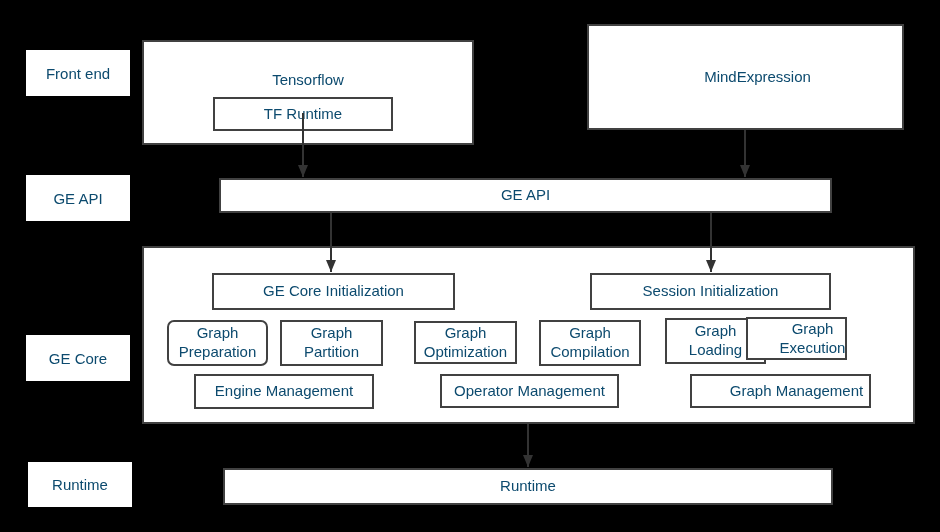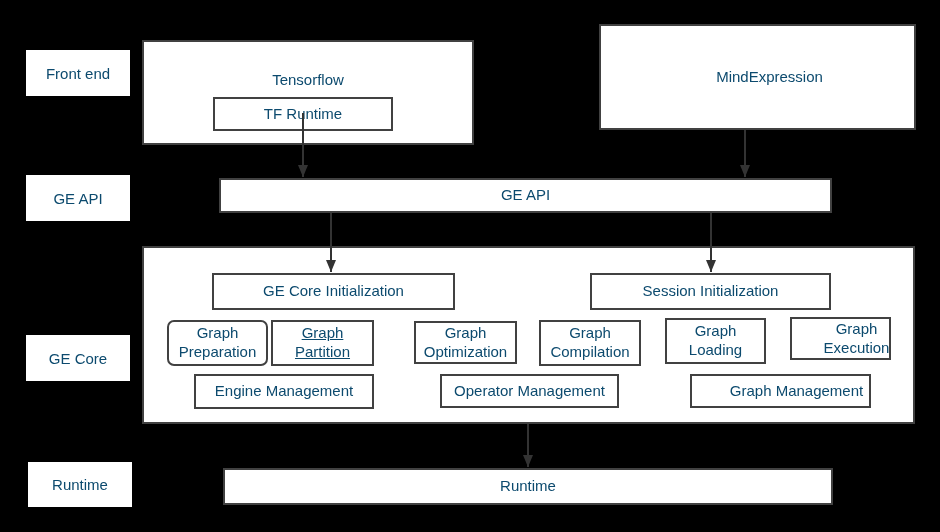--- a/index.html
+++ b/index.html
@@ -76,35 +76,35 @@
   <div class="rowlabel" style="left:26px; top:50px; width:104px; height:46px;">Front end</div>
   <div class="rowlabel" style="left:26px; top:175px; width:104px; height:46px;">GE API</div>
   <div class="rowlabel" style="left:26px; top:323px; width:104px; height:46px;margin-top:12px;">GE Core</div>
   <div class="rowlabel" style="left:28px; top:462px; width:104px; height:45px;">Runtime</div>
 
   <div class="container-box" style="left:142px; top:24px; width:332px; height:105px;margin-top:16px;">
     <div class="toplabel" style="top:29px;">Tensorflow</div>
     <div class="box" style="left:69px; top:55px; width:180px; height:34px;">TF Runtime</div>
   </div>
 
-  <div class="box" style="left:599px; top:24px; width:317px; height:106px;padding-left:24px;">MindExpression</div>
+  <div class="box" style="left:587px; top:24px; width:317px; height:106px;padding-left:24px;">MindExpression</div>
 
   <div class="box" style="left:219px; top:178px; width:613px; height:35px;">GE API</div>
 
   <div class="container-box" style="left:142px; top:246px; width:773px; height:178px;"></div>
 
   <div class="box" style="left:212px; top:273px; width:243px; height:37px;">GE Core Initialization</div>
   <div class="box" style="left:590px; top:273px; width:241px; height:37px;">Session Initialization</div>
 
   <div class="box" style="left:167px; top:320px; width:101px; height:46px;border-radius:7px;">Graph Preparation</div>
-  <div class="box" style="left:271px; top:320px; width:103px; height:46px;text-decoration:underline;">Graph Partition</div>
+  <div class="box" style="left:280px; top:320px; width:103px; height:46px;">Graph Partition</div>
   <div class="box" style="left:414px; top:321px; width:103px; height:43px;">Graph Optimization</div>
   <div class="box" style="left:539px; top:320px; width:102px; height:46px;">Graph Compilation</div>
   <div class="box" style="left:665px; top:318px; width:101px; height:46px;">Graph Loading</div>
-  <div class="box" style="left:790px; top:317px; width:101px; height:43px;padding-left:32px;">Graph Execution</div>
+  <div class="box" style="left:746px; top:317px; width:101px; height:43px;padding-left:32px;">Graph Execution</div>
 
   <div class="box" style="left:194px; top:374px; width:180px; height:35px;">Engine Management</div>
   <div class="box" style="left:440px; top:374px; width:179px; height:34px;">Operator Management</div>
   <div class="box" style="left:690px; top:374px; width:181px; height:34px;padding-left:32px;">Graph Management</div>
 
   <div class="box" style="left:223px; top:468px; width:610px; height:37px;">Runtime</div>
 
   <div class="arrow" style="left:302px; top:113px; height:64px;"></div>
   <div class="arrow" style="left:744px; top:130px; height:47px;"></div>
   <div class="arrow" style="left:330px; top:213px; height:59px;"></div>

